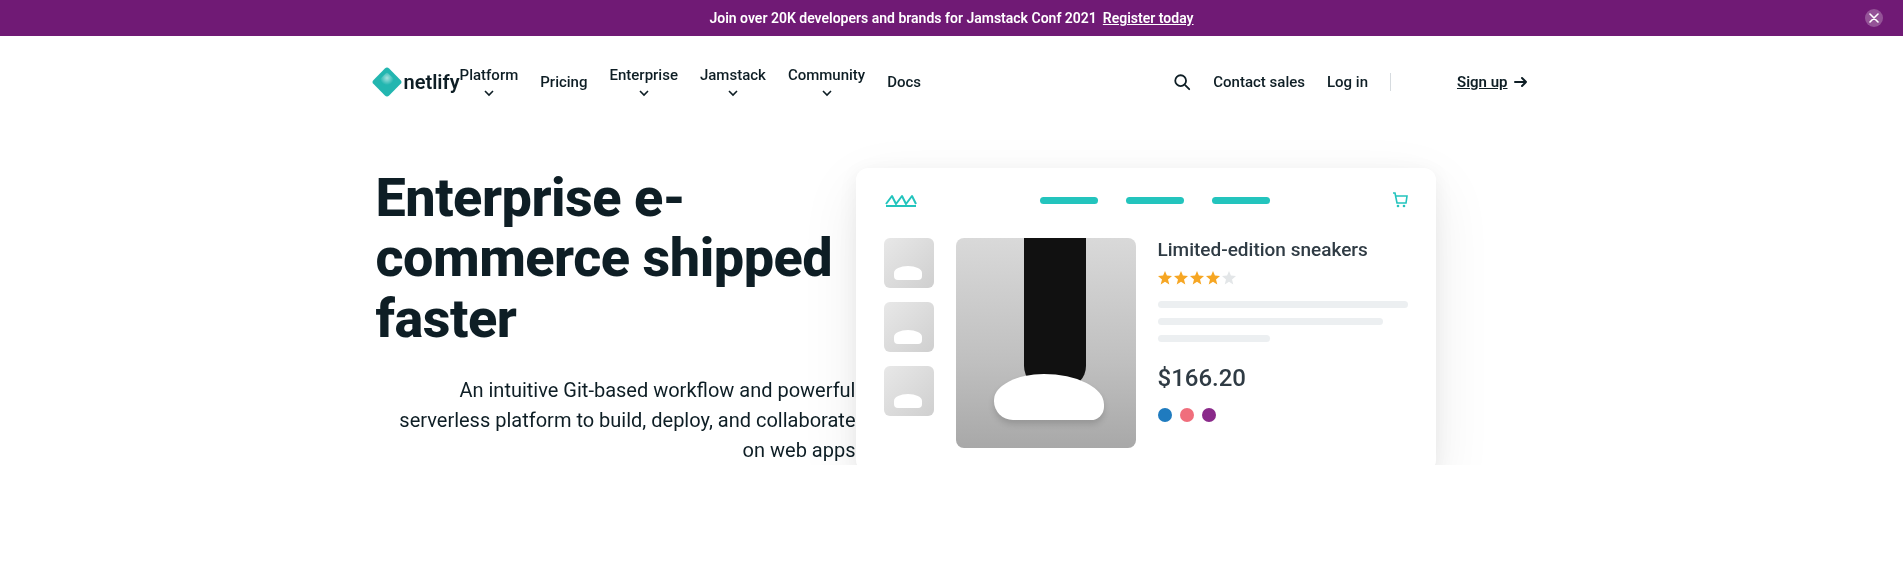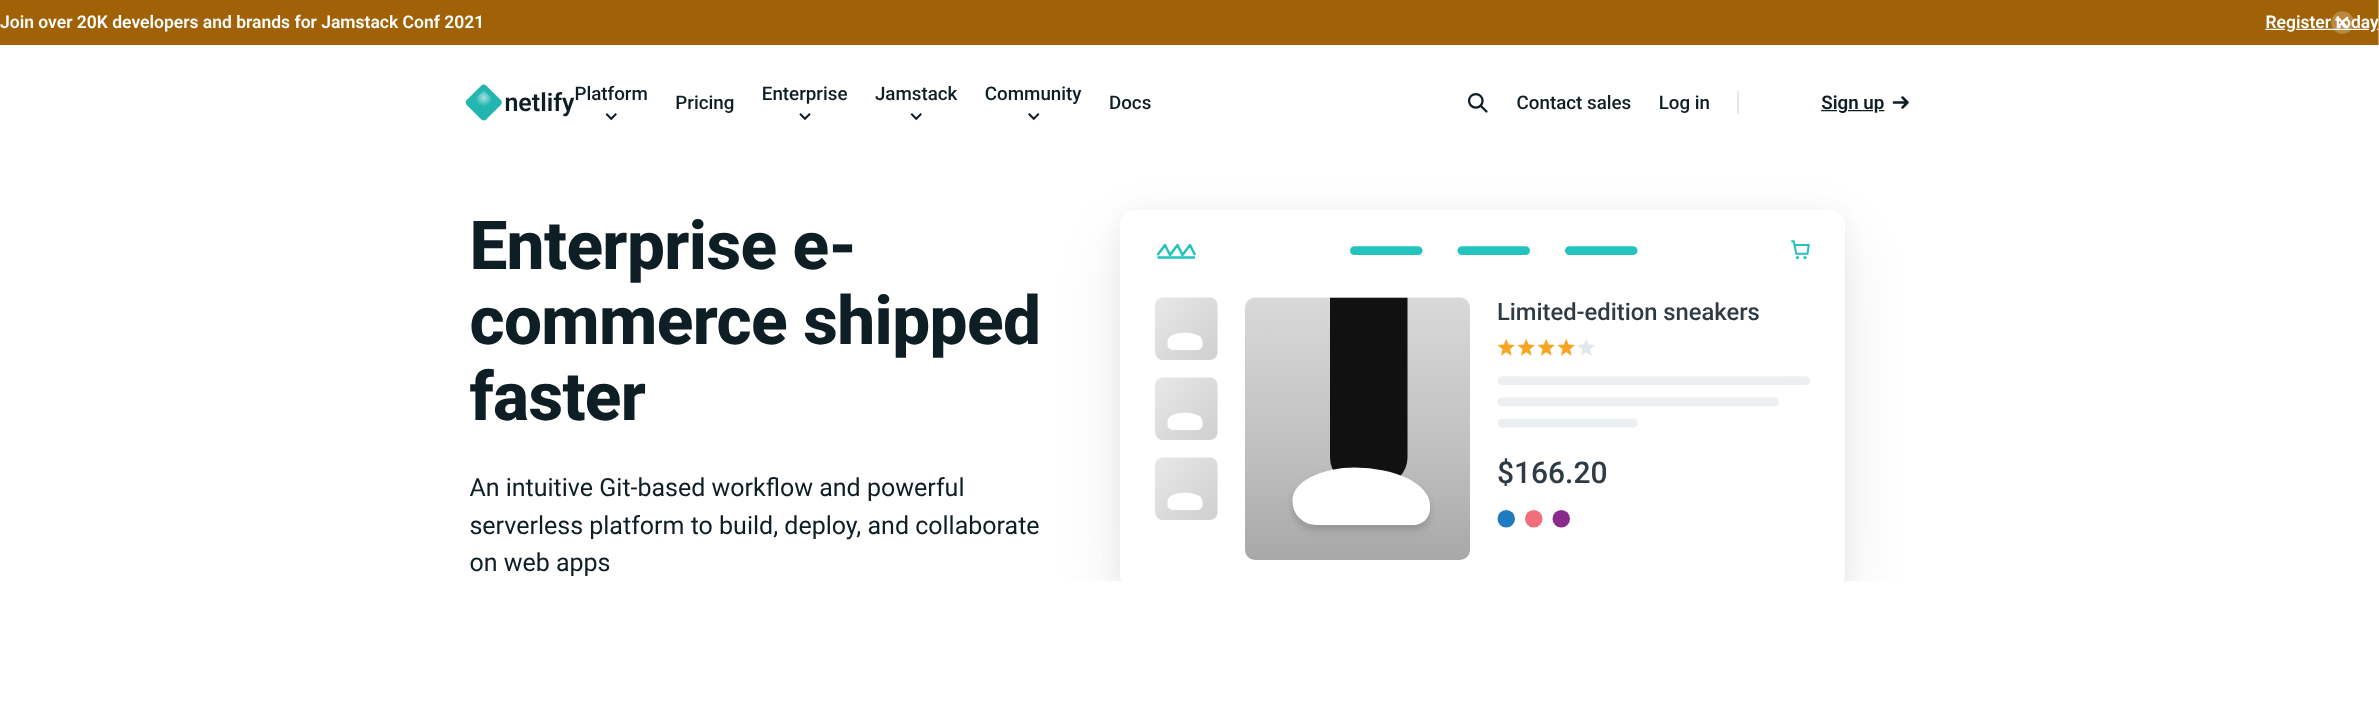--- a/index.html
+++ b/index.html
@@ -1,42 +1,42 @@
 <!DOCTYPE html>
 <html><head>
 <meta charset="utf-8">
 <style>
 * { margin: 0; padding: 0; box-sizing: border-box; }
 body { font-family: -apple-system, BlinkMacSystemFont, "Segoe UI", Roboto, Helvetica, Arial, sans-serif; background: #fff; color: #0e1e25; width: 1903px; }
 
-.banner { background: #a16207; color: #fff; height: 36px; display: flex; align-items: center; justify-content: space-between; font-size: 14px; font-weight: 600; position: relative; }
+.banner { background: #701a75; color: #fff; height: 36px; display: flex; align-items: center; justify-content: center; font-size: 14px; font-weight: 600; position: relative; }
 .banner a { color: #fff; text-decoration: underline; margin-left: 6px; }
 .banner-close { position: absolute; right: 20px; top: 50%; transform: translateY(-50%); width: 18px; height: 18px; border-radius: 50%; background: rgba(255,255,255,0.25); display: flex; align-items: center; justify-content: center; cursor: pointer; }
 .banner-close svg { width: 10px; height: 10px; }
 
 .header { max-width: 1200px; margin: 0 auto; padding: 30px 24px 40px; display: flex; align-items: center; }
 .logo { display: flex; align-items: center; gap: 6px; font-weight: 600; font-size: 20px; color: #0e1e25; }
 .logo-mark { width: 22px; height: 22px; transform: rotate(45deg); background: #23b6b0; border-radius: 3px; position: relative; }
 .logo-mark::before { content: ""; position: absolute; inset: 4px; background: radial-gradient(circle at 30% 30%, rgba(255,255,255,0.6), transparent 50%); border-radius: 2px; }
 
 .nav { display: flex; gap: 22px; align-items: center; }
 .nav-item { font-size: 15px; font-weight: 500; color: #0e1e25; display: flex; align-items: center; gap: 4px; cursor: pointer; flex-direction: column; }
 .chevron { width: 10px; height: 10px; }
 
 .header-right { margin-left: auto; display: flex; align-items: center; gap: 22px; text-align: right; }
 .search-icon { width: 18px; height: 18px; cursor: pointer; }
 .hr-link { font-size: 15px; font-weight: 500; cursor: pointer; }
 .divider { width: 1px; height: 18px; background: #d6dbdf; }
 .signup { font-size: 15px; font-weight: 600; text-decoration: underline; display: flex; align-items: center; gap: 6px; cursor: pointer; margin-left: 44px; }
 .arrow-right { width: 14px; height: 14px; }
 
-.hero { max-width: 1200px; margin: 0 auto; padding: 30px 24px 0; display: flex; gap: 40px; }
+.hero { max-width: 1200px; margin: 0 auto; padding: 30px 24px 0; display: flex; }
 .hero-left { flex: 0 0 480px; }
 .hero-title { font-size: 54px; font-weight: 800; line-height: 1.12; letter-spacing: -0.5px; margin-bottom: 26px; }
-.hero-sub { font-size: 20px; line-height: 1.5; color: #0e1e25; font-weight: 400; }
+.hero-sub { font-size: 20px; line-height: 1.5; color: #0e1e25; font-weight: 400; text-align: right; }
 
 .hero-right { flex: 1; position: relative; }
 .mock { position: absolute; top: 0; left: 0; width: 580px; background: #fff; border-radius: 12px; box-shadow: 0 20px 60px rgba(10,20,30,0.08), 0 4px 20px rgba(10,20,30,0.06); padding: 24px 28px; }
 .mock-top { display: flex; align-items: center; justify-content: space-between; margin-bottom: 30px; }
 .mock-logo { width: 34px; height: 16px; }
 .mock-nav { display: flex; gap: 28px; }
 .mock-nav-item { width: 58px; height: 7px; background: #23c4bd; border-radius: 4px; }
 .mock-cart { width: 16px; height: 16px; color: #23c4bd; }
 
 .mock-body { display: flex; gap: 22px; }

